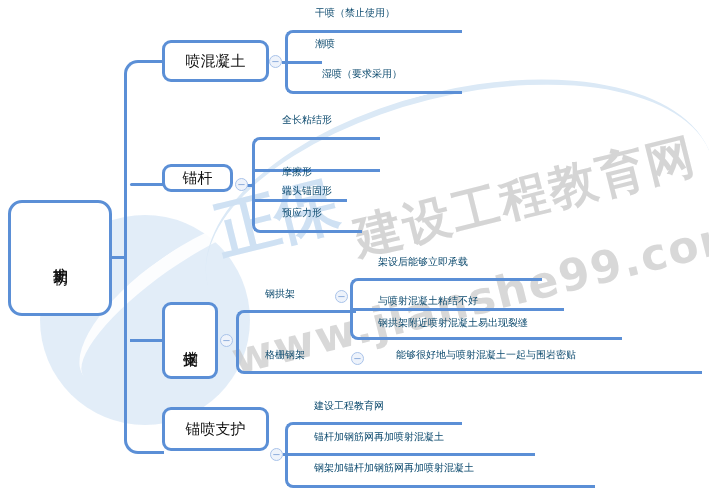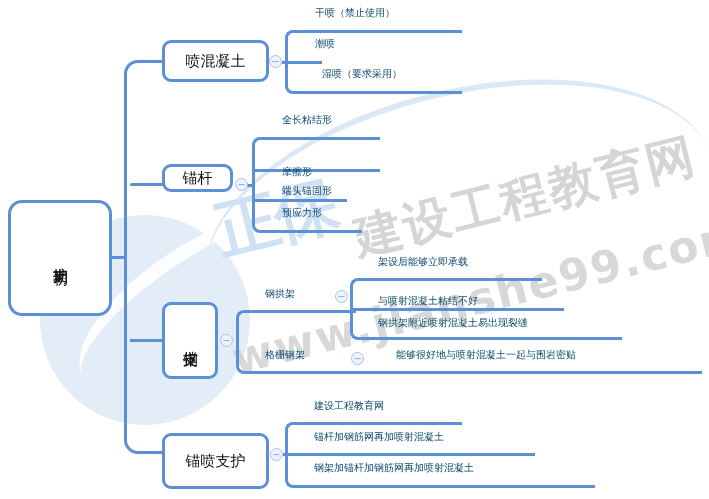--- a/index.html
+++ b/index.html
@@ -92,21 +92,21 @@
 <div class="leaf" style="left:378px; top:255px;">架设后能够立即承载</div>
 <div class="leaf" style="left:378px; top:286px;margin-top:8px;">与喷射混凝土粘结不好</div>
 <div class="leaf" style="left:378px; top:316px;">钢拱架附近喷射混凝土易出现裂缝</div>
 
 <div class="leaf" style="left:265px; top:348px;">格栅钢架</div>
 <div class="toggle" style="left:351px; top:352px;">
     <span>−</span>
   </div>
 <div class="leaf" style="left:396px; top:348px;">能够很好地与喷射混凝土一起与围岩密贴</div>
 
-<div class="box" style="left:162px; top:433px; width:107px; height:56px;">
+<div class="box" style="left:162px; top:407px; width:107px; height:44px;">
   <span>锚喷支护</span>
 </div>
 <div class="toggle" style="left:270px; top:448px;">
     <span>−</span>
   </div>
 <div class="line" style="left:283px; top:453px; width:18px; height:3px;"></div>
 <div class="bracket" style="left:285px; top:422px; width:20px; height:66px;"></div>
 <div class="uline" style="left:295px; top:422px; width:167px;"></div>
 <div class="uline" style="left:285px; top:453px; width:250px;"></div>
 <div class="uline" style="left:295px; top:485px; width:300px;"></div>

